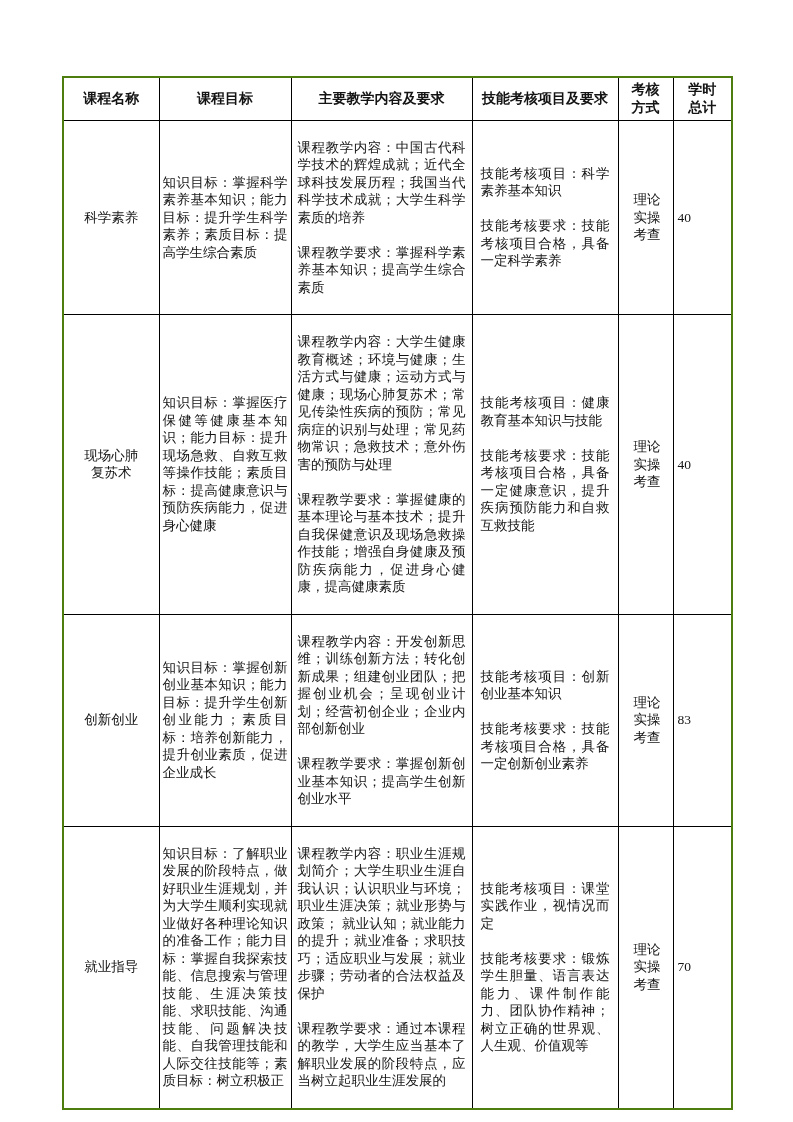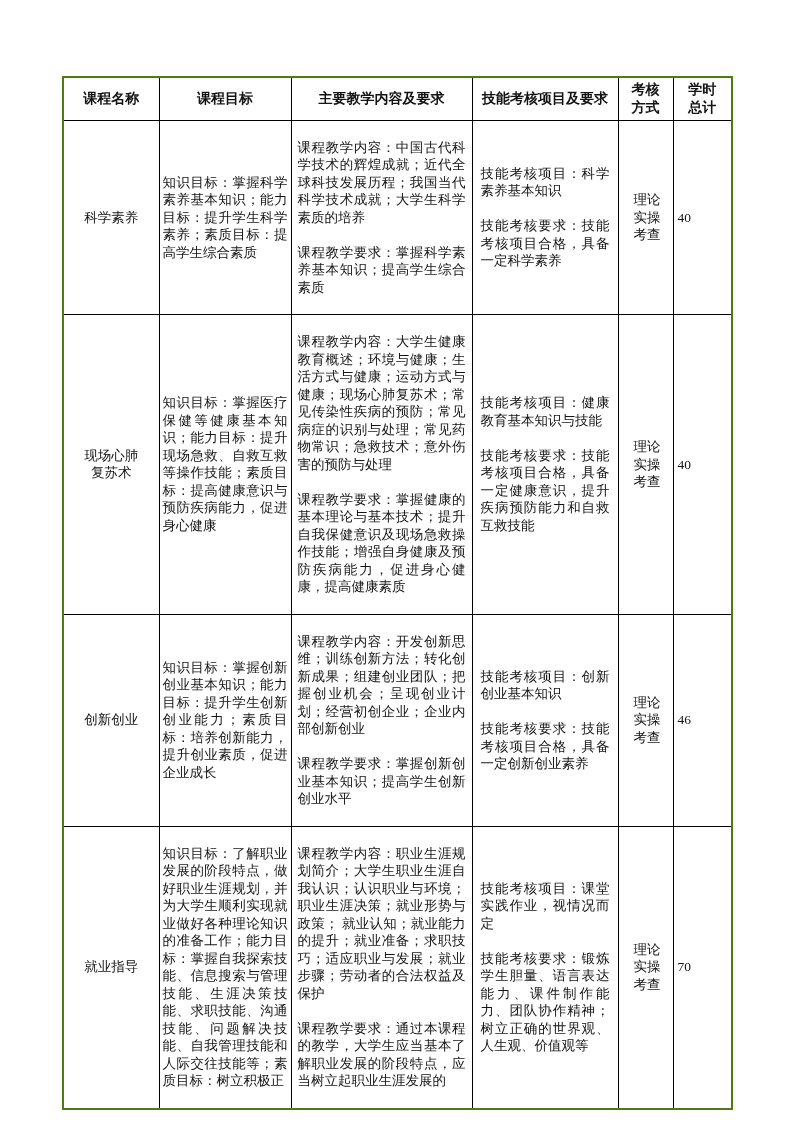--- a/index.html
+++ b/index.html
@@ -122,21 +122,21 @@
         <tr class="row-2">
           <td class="c-name">创新创业</td>
           <td class="c-obj">知识目标：掌握创新创业基本知识；能力目标：提升学生创新创业能力；素质目标：培养创新能力，提升创业素质，促进企业成长</td>
           <td class="c-content">课程教学内容：开发创新思维；训练创新方法；转化创新成果；组建创业团队；把握创业机会；呈现创业计划；经营初创企业；企业内部创新创业
 
 课程教学要求：掌握创新创业基本知识；提高学生创新创业水平</td>
           <td class="c-assess">技能考核项目：创新创业基本知识
 
 技能考核要求：技能考核项目合格，具备一定创新创业素养</td>
           <td class="c-method">理论实操考查</td>
-          <td class="c-hours">46</td>
+          <td class="c-hours">83</td>
         </tr>
         <tr class="row-3">
           <td class="c-name">就业指导</td>
           <td class="c-obj">知识目标：了解职业发展的阶段特点，做好职业生涯规划，并为大学生顺利实现就业做好各种理论知识的准备工作；能力目标：掌握自我探索技能、信息搜索与管理技能、生涯决策技能、求职技能、沟通技能、问题解决技能、自我管理技能和人际交往技能等；素质目标：树立积极正</td>
           <td class="c-content">课程教学内容：职业生涯规划简介；大学生职业生涯自我认识；认识职业与环境；职业生涯决策；就业形势与政策； 就业认知；就业能力的提升；就业准备；求职技巧；适应职业与发展；就业步骤；劳动者的合法权益及保护
 
 课程教学要求：通过本课程的教学，大学生应当基本了解职业发展的阶段特点，应当树立起职业生涯发展的</td>
           <td class="c-assess">技能考核项目：课堂实践作业，视情况而定
 
 技能考核要求：锻炼学生胆量、语言表达能力、课件制作能力、团队协作精神；树立正确的世界观、人生观、价值观等</td>

